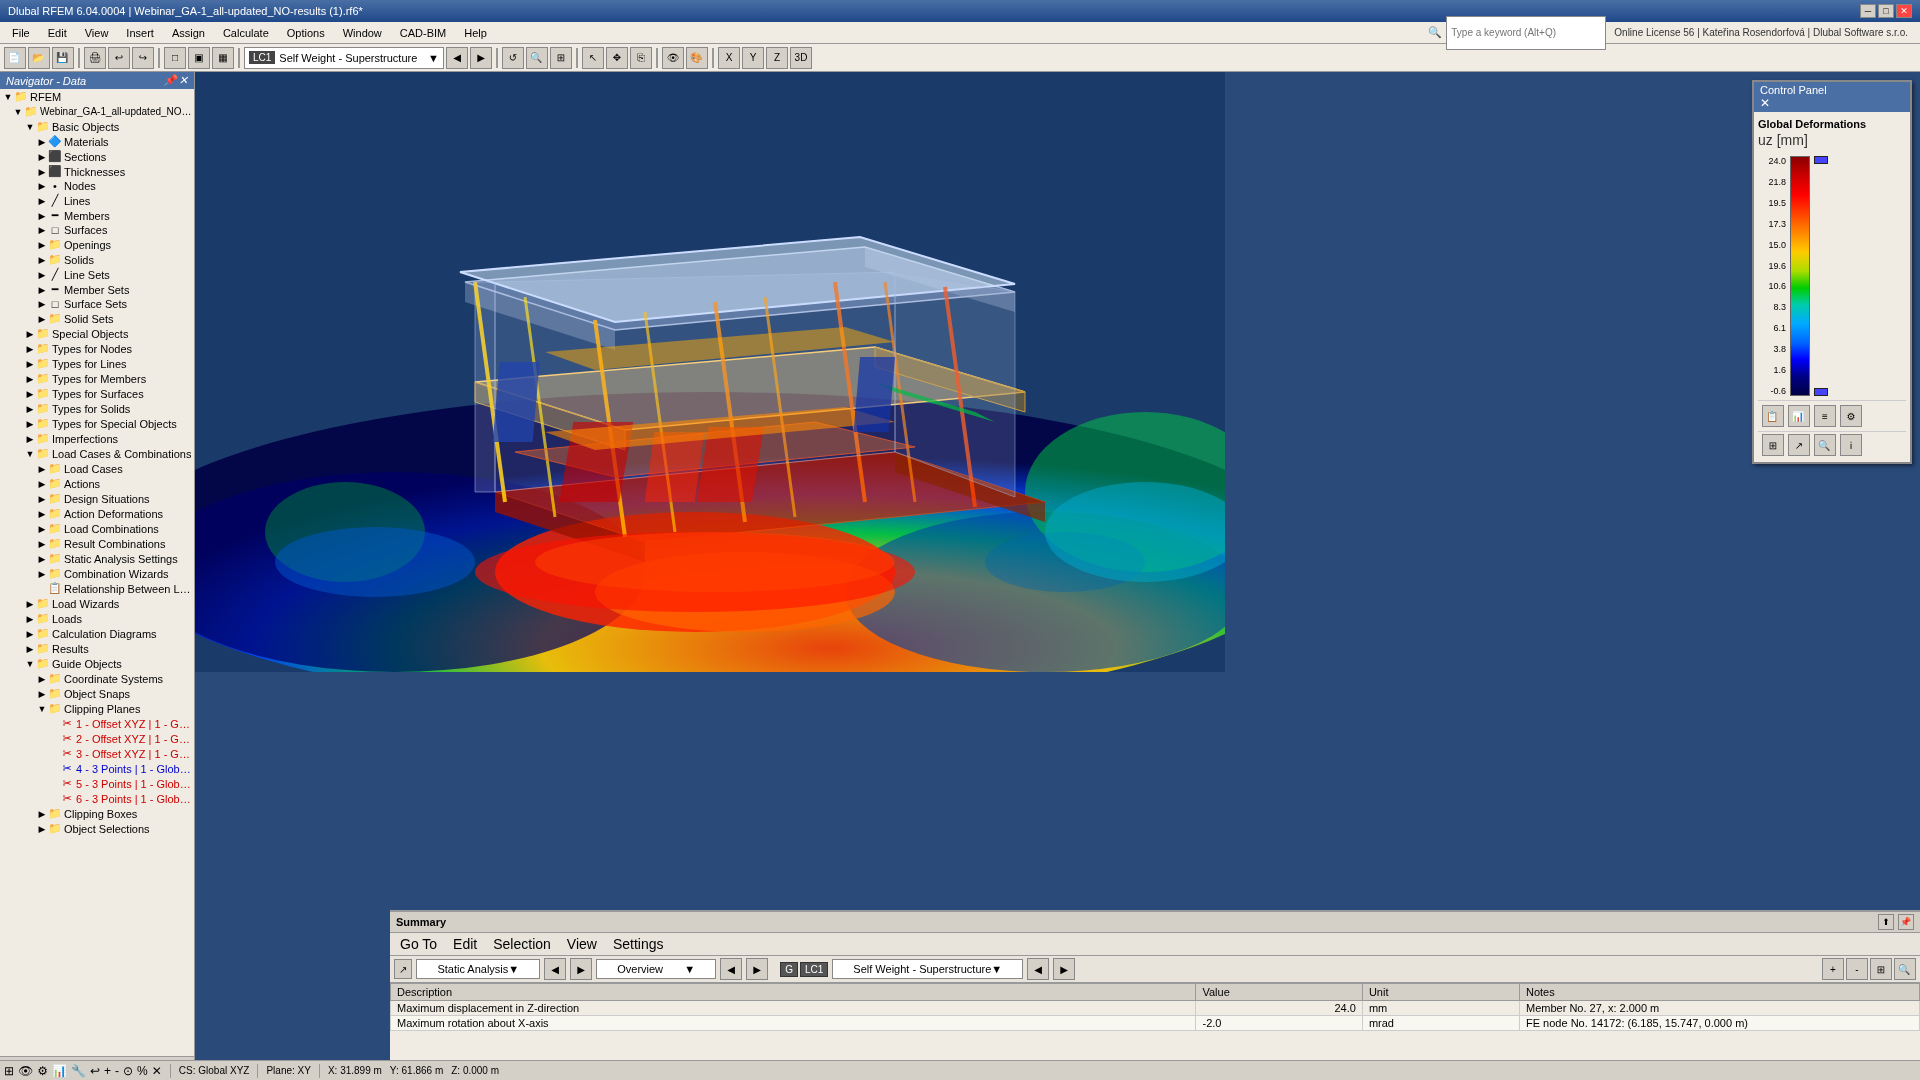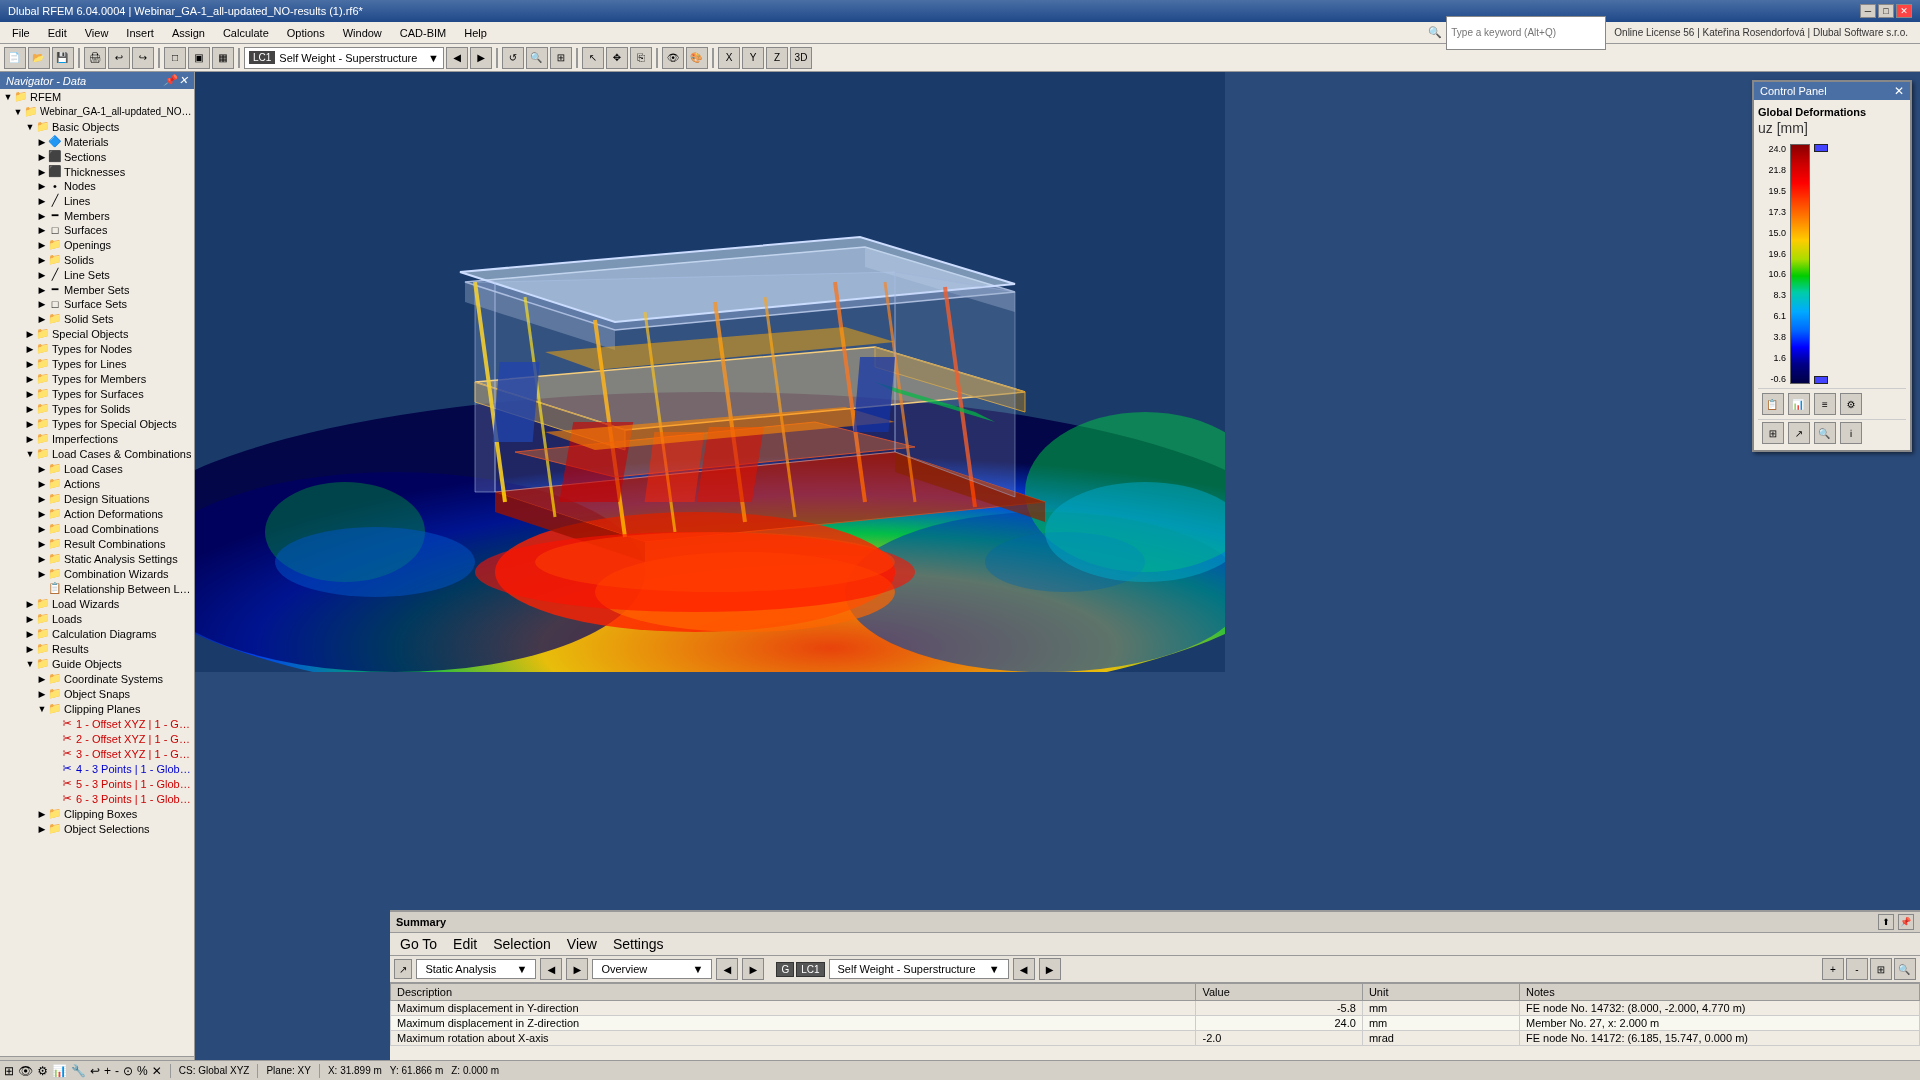--- a/index.html
+++ b/index.html
@@ -140,21 +140,21 @@
       border: 2px solid #888;
       box-shadow: 2px 2px 4px rgba(0,0,0,0.5);
     }
     #cp-header {
       background: #4a6fa5;
       color: #fff;
       padding: 2px 6px;
       font-size: 11px;
       display: flex;
       justify-content: space-between;
-      align-items: center;
+      flex-direction: column;
     }
     #cp-close { cursor: pointer; font-size: 12px; }
     #cp-content { padding: 4px; }
     #cp-title { font-size: 11px; font-weight: bold; padding: 2px 0; }
     #cp-subtitle { font-size: 14px; color: #333; padding-bottom: 4px; }
     #color-scale {
       display: flex;
       flex-direction: row;
       align-items: stretch;
       margin-top: 4px;
@@ -259,21 +259,21 @@
       border: 1px solid #888;
       padding: 0 4px;
       font-size: 10px;
       cursor: pointer;
       display: flex; align-items: center;
     }
     .bp-dropdown {
       height: 20px;
       background: #fff;
       border: 1px solid #888;
-      padding: 0 8px;
+      padding: 0 20px;
       font-size: 11px;
       display: flex; align-items: center;
       min-width: 120px;
     }
     #bp-table {
       flex: 1;
       overflow-y: auto;
     }
     table {
       width: 100%;
@@ -887,26 +887,20 @@
           <thead>
             <tr>
               <th>Description</th>
               <th>Value</th>
               <th>Unit</th>
               <th style="width:400px;">Notes</th>
             </tr>
           </thead>
           <tbody>
             <tr>
-              <td>Maximum displacement in Y-direction</td>
-              <td style="text-align:right;">-5.8</td>
-              <td>mm</td>
-              <td>FE node No. 14732: (8.000, -2.000, 4.770 m)</td>
-            </tr>
-            <tr>
               <td>Maximum displacement in Z-direction</td>
               <td style="text-align:right;">24.0</td>
               <td>mm</td>
               <td>Member No. 27, x: 2.000 m</td>
             </tr>
             <tr>
               <td>Maximum rotation about X-axis</td>
               <td style="text-align:left;">-2.0</td>
               <td>mrad</td>
               <td>FE node No. 14172: (6.185, 15.747, 0.000 m)</td>

